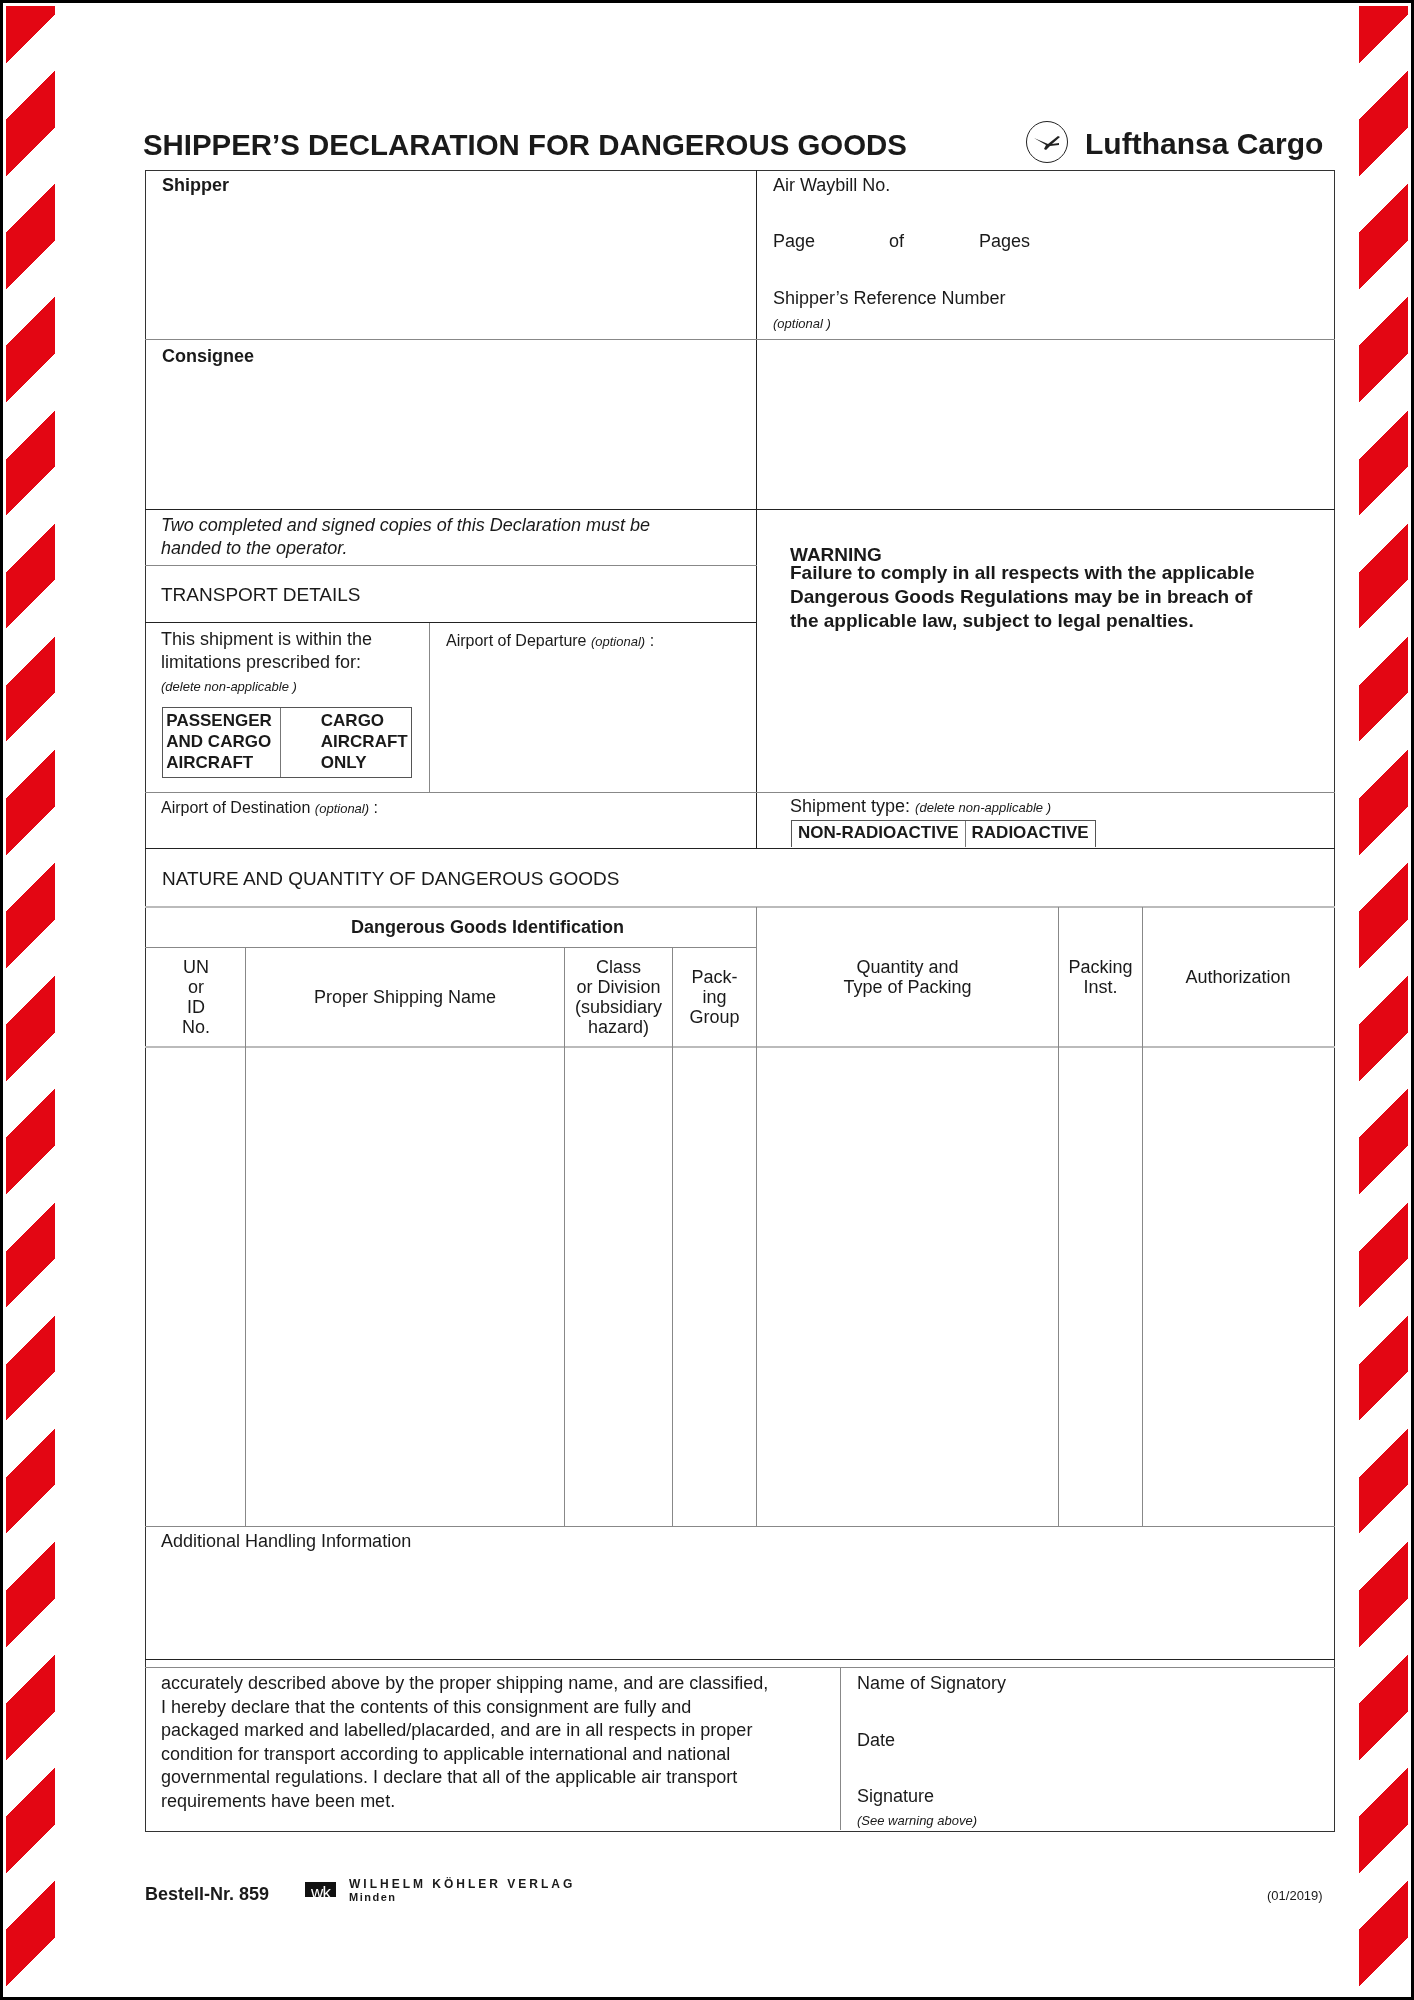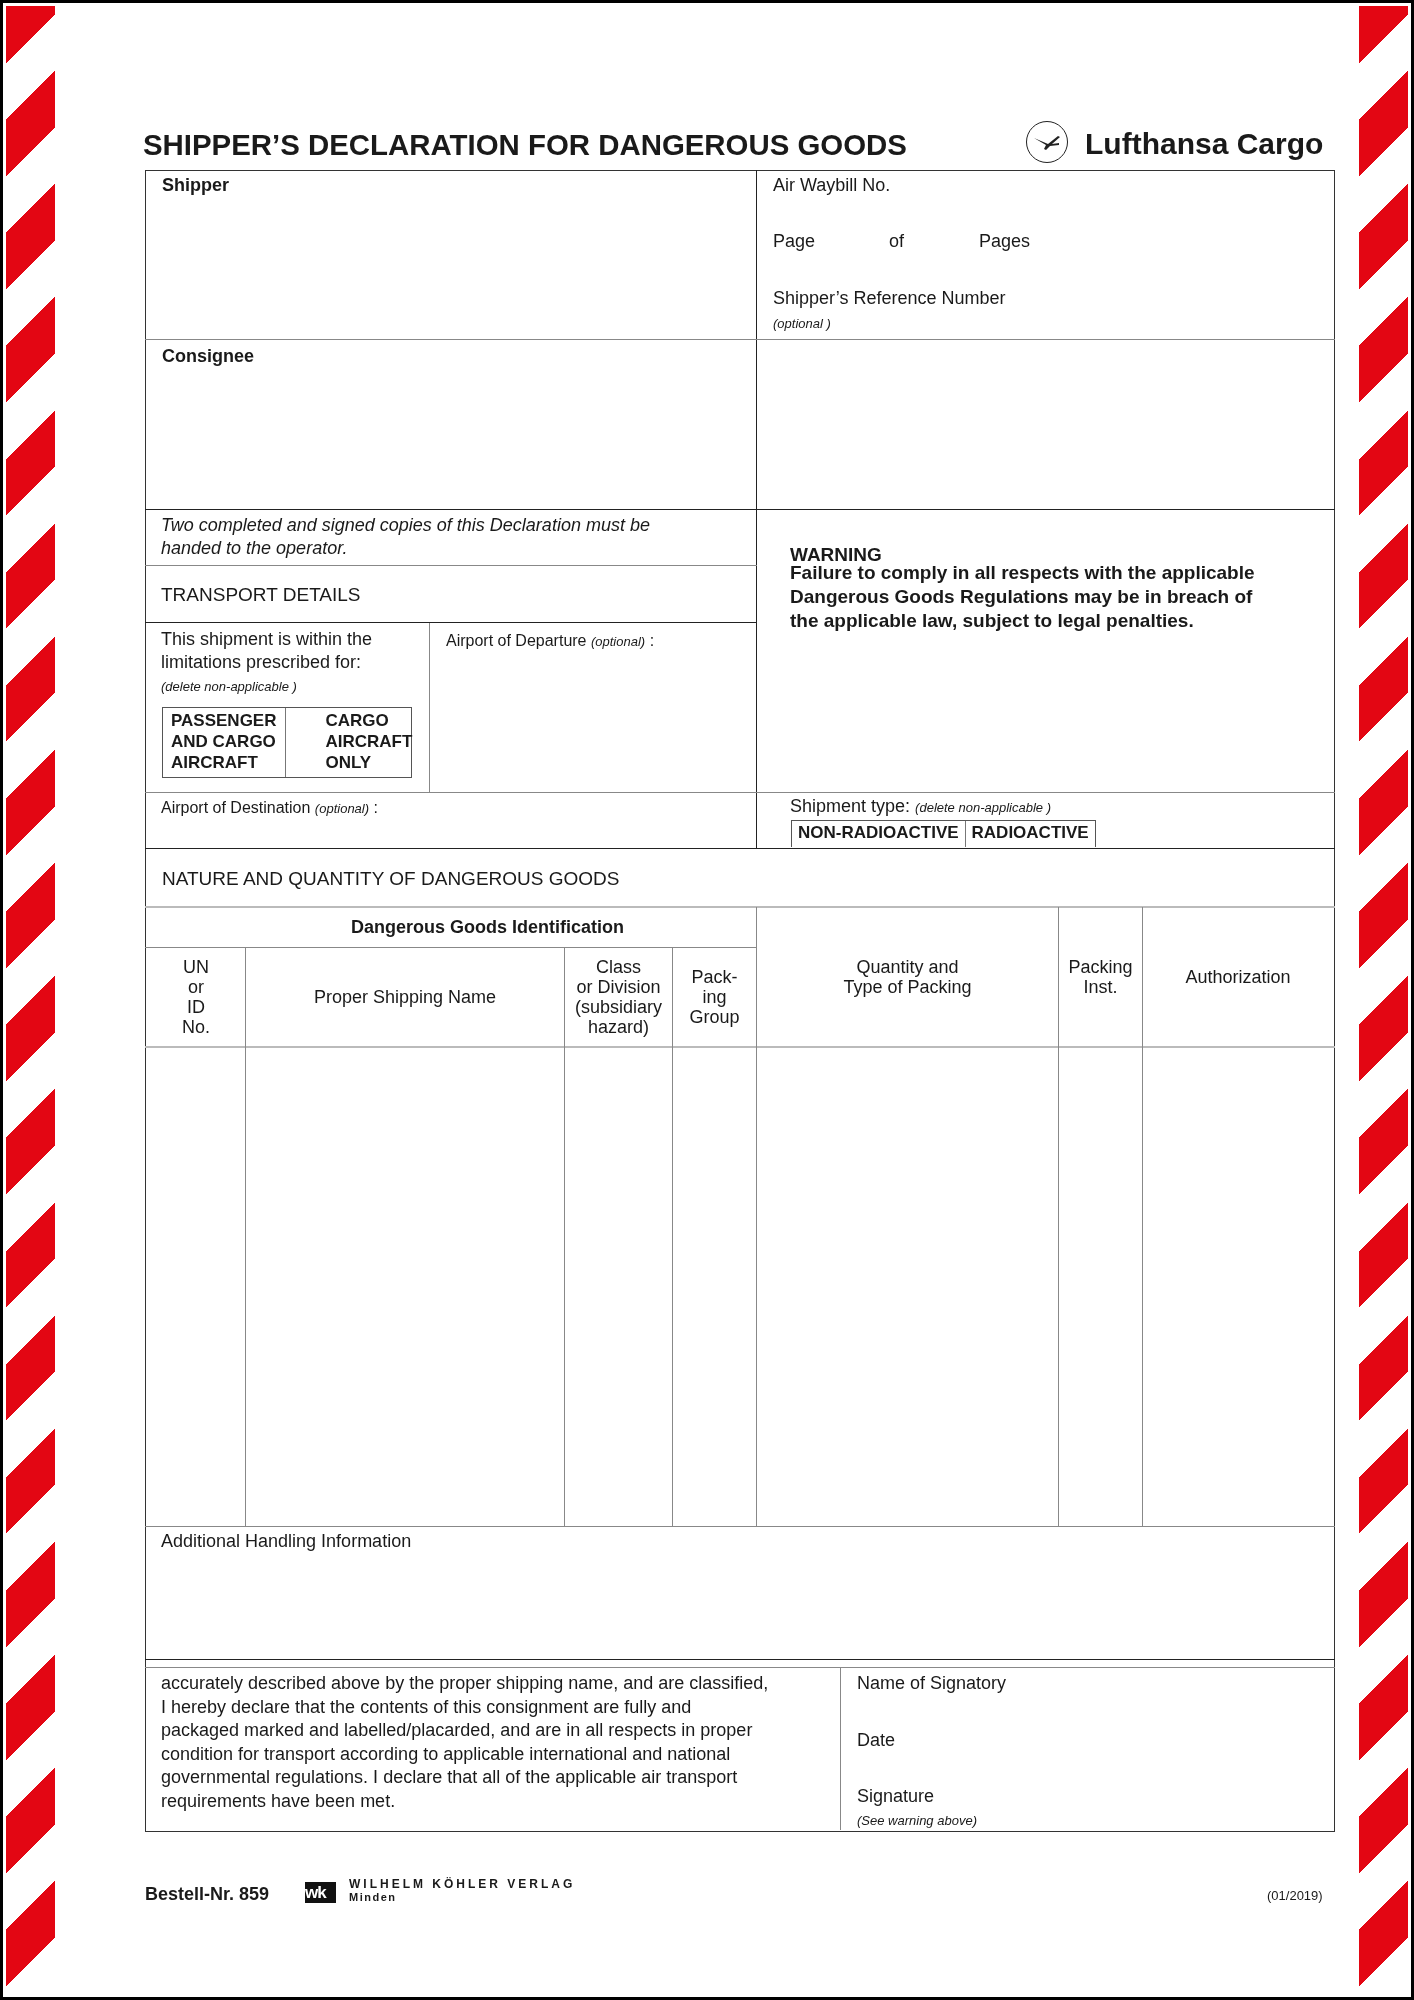--- a/index.html
+++ b/index.html
@@ -108,21 +108,21 @@
   <div>the applicable law, subject to legal penalties.</div>
 </div>
 
 <div class="lbl sec" style="left:161px; top:584px;">TRANSPORT DETAILS</div>
 <div class="lbl" style="left:161px; top:628px; line-height:23px;">
   <div>This shipment is within the</div>
   <div>limitations prescribed for:</div>
 </div>
 <div class="lbl ital small" style="left:161px; top:679px;">(delete  non-applicable )</div>
 
-<div class="box" style="left:162px; top:707px; width:248px; height:69px;">
+<div class="box" style="left:162px; top:707px; width:248px; height:69px;justify-content:center;">
   <div class="cell" style="width:108px;">
     <div>PASSENGER</div>
     <div>AND CARGO</div>
     <div>AIRCRAFT</div>
   </div>
   <div class="cell" style="flex:1;padding-left:40px;">
     <div>CARGO</div>
     <div>AIRCRAFT</div>
     <div>ONLY</div>
   </div>
@@ -223,18 +223,18 @@
 
 <div class="lbl" style="left:857px; top:1673px;">Name of Signatory</div>
 <div class="abs" style="left:1020px; top:1670px; width:310px; height:30px;"></div>
 <div class="lbl" style="left:857px; top:1730px;">Date</div>
 <div class="abs" style="left:910px; top:1726px; width:420px; height:30px;"></div>
 <div class="lbl" style="left:857px; top:1786px;">Signature</div>
 <div class="lbl ital small" style="left:857px; top:1813px;">(See  warning  above)</div>
 <div class="abs" style="left:960px; top:1780px; width:370px; height:48px;"></div>
 
 <div class="lbl bold" style="left:145px; top:1884px; font-size:18px;">Bestell-Nr. 859</div>
-<div class="abs" style="left:305px; top:1882px; width:31px; height:21px; background:#111; color:#fff; font-weight:bold; font-size:17px; line-height:21px; text-align:left; letter-spacing:-1px;">wk</div>
+<div class="abs" style="left:305px; top:1882px; width:31px; height:15px; background:#111; color:#fff; font-weight:normal; font-size:17px; line-height:21px; text-align:center; letter-spacing:-1px;">wk</div>
 <div class="lbl bold" style="left:349px; top:1878px; font-size:12px; letter-spacing:3px; line-height:13px;">
   <div>WILHELM  KÖHLER  VERLAG</div>
   <div style="font-size:11px; letter-spacing:1.5px;">Minden</div>
 </div>
 <div class="lbl" style="left:1267px; top:1888px; font-size:13px;">(01/2019)</div>
 
 </body></html>

